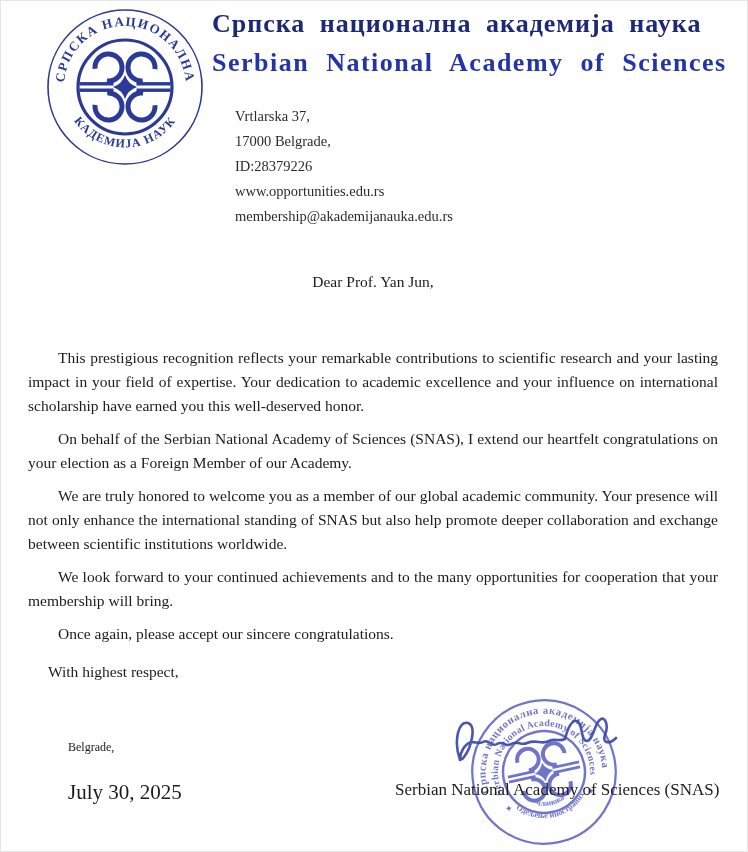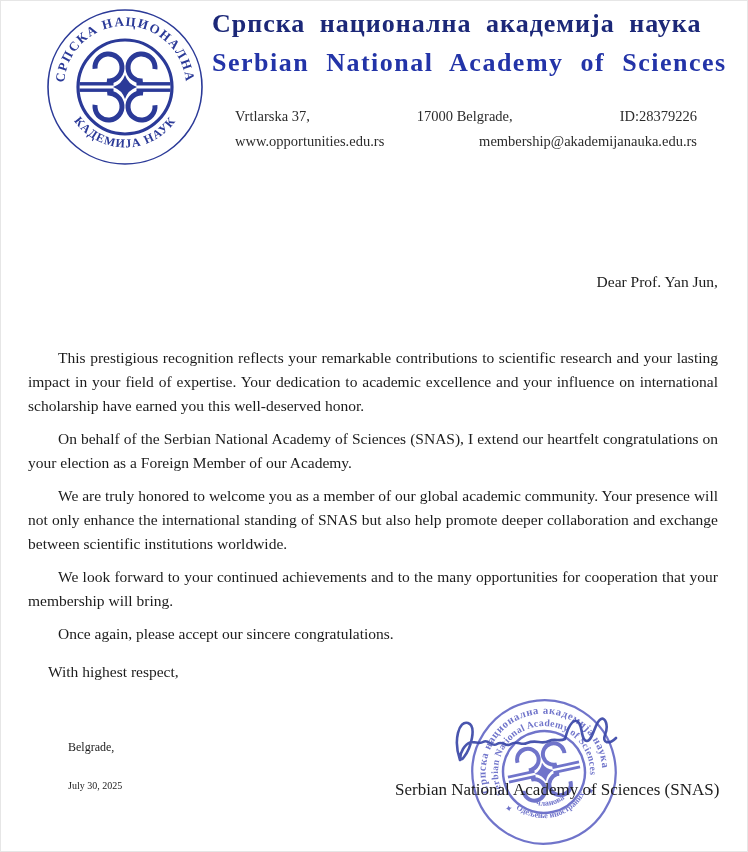--- a/index.html
+++ b/index.html
@@ -24,34 +24,34 @@
     letter-spacing:1px; word-spacing:7px; line-height:40px;
     white-space:nowrap;
   }
   .title-en {
     font-size:26px; font-weight:bold; color:#2334a8;
     letter-spacing:1.5px; word-spacing:9px; line-height:38px;
     white-space:nowrap;
   }
 
   .contact { position:absolute; left:235px; top:104px; width:462px; font-size:14.5px; color:#2b2b2b; }
-  .contact-row { display:flex; justify-content:space-between; line-height:25px; }
+  .contact-row { display:flex; justify-content:space-between; line-height:25px;flex-direction:column; }
 
   
   .letter-body {
     position:absolute; left:28px; top:270px; width:690px;
     font-size:15.5px; line-height:24px; text-align:justify;
   }
-  .salutation { margin-bottom:52px; text-align:right; }
+  .salutation { margin-bottom:52px; text-align:center; }
   .letter-body p.para { text-indent:30px; margin-bottom:9px; }
   .closing { margin-top:14px; padding-left:20px; text-align:left; }
 
   
   .place-line { position:absolute; left:68px; top:740px; font-size:12px; }
-  .date-line  { position:absolute; left:68px; top:780px; font-size:10px; }
+  .date-line  { position:absolute; left:68px; top:780px; font-size:21px; }
   .signer-org { position:absolute; left:395px; top:780px; font-size:17px; z-index:3; }
 
   .stamp-svg { position:absolute; left:457px; top:685px; width:174px; height:174px; opacity:0.82; z-index:1; }
   .signature-svg { position:absolute; left:448px; top:710px; width:185px; height:68px; z-index:2; opacity:0.92; }
 </style>
 </head>
 <body>
 
 <div class="page">
 

